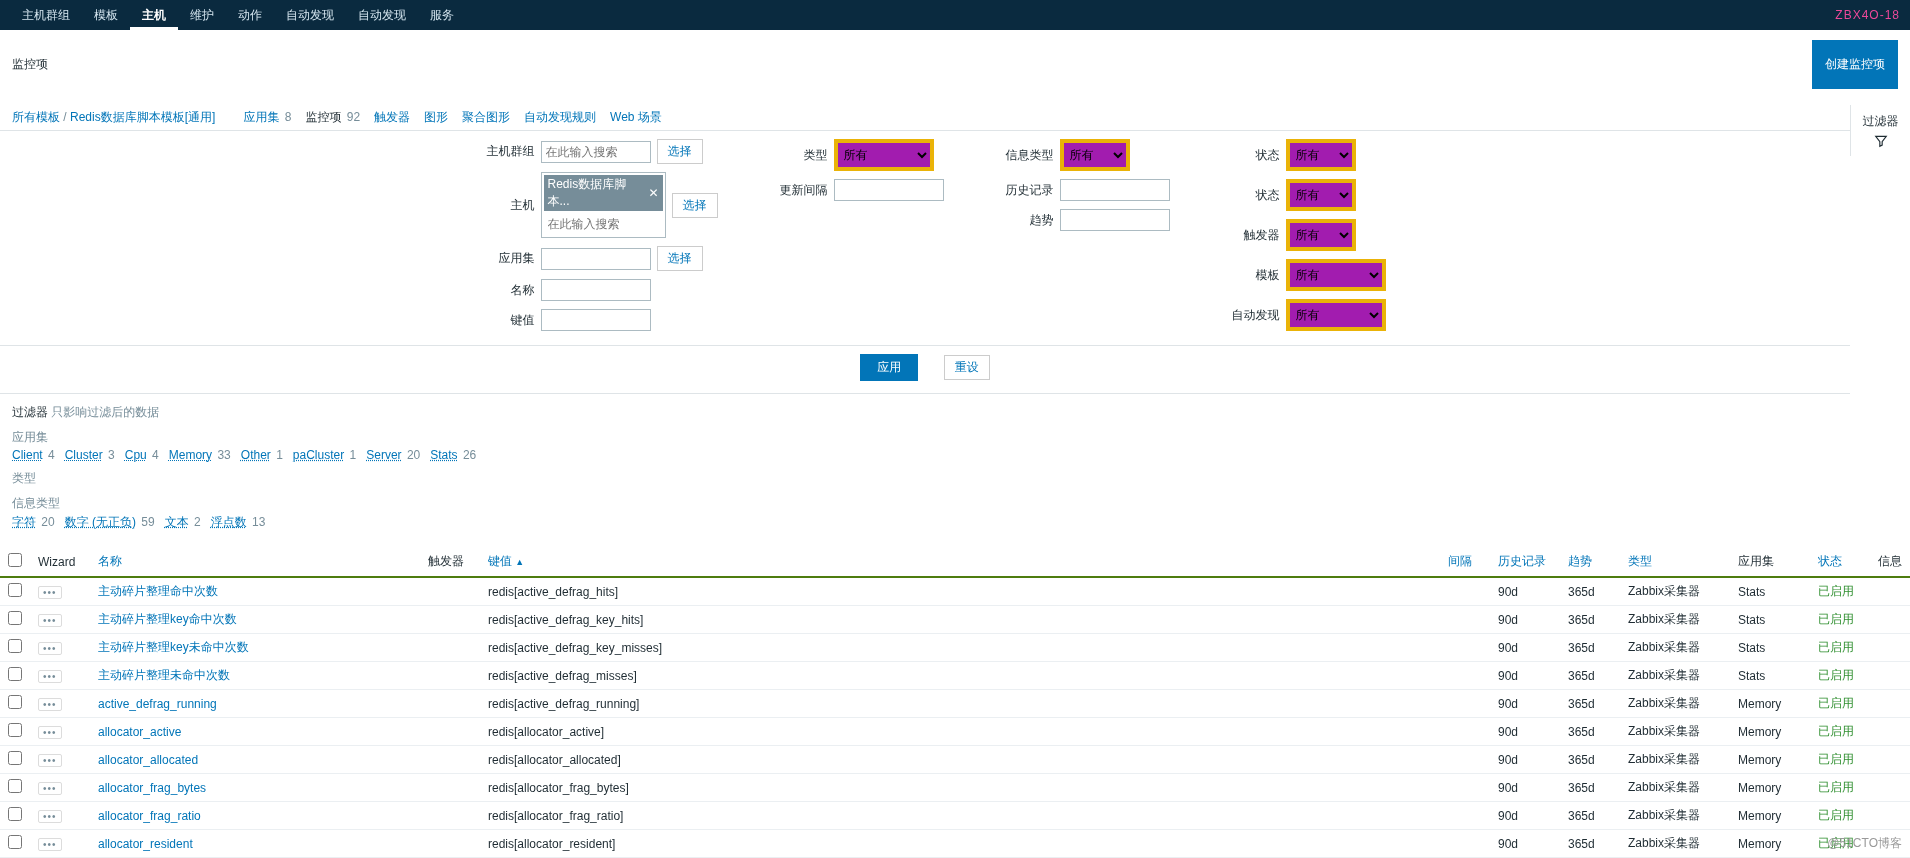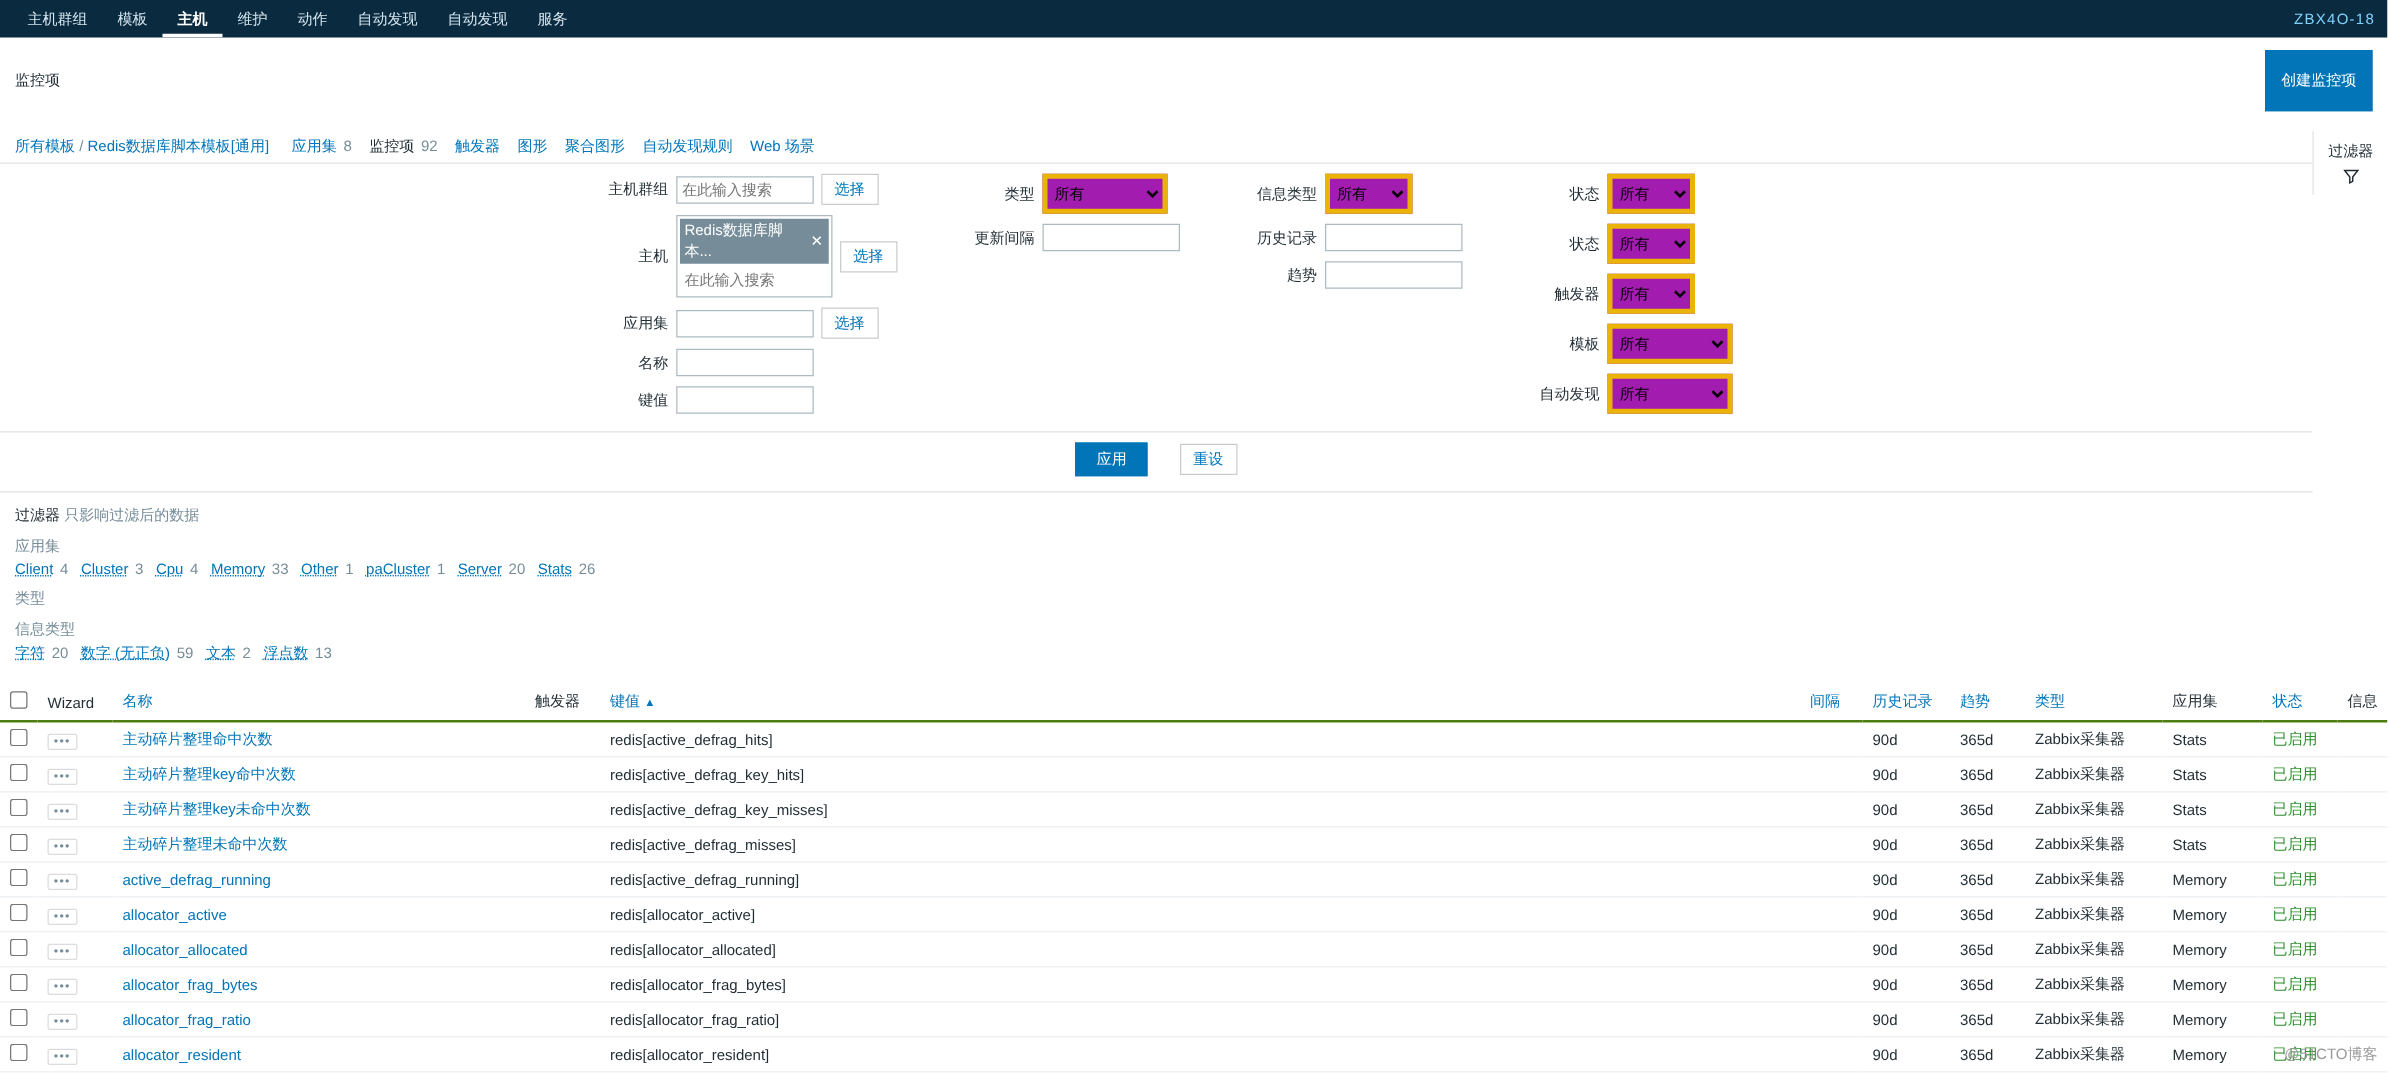--- a/index.html
+++ b/index.html
@@ -2,26 +2,26 @@
 <html><head>
 <meta charset="utf-8">
 <style>
 *{margin:0;padding:0;box-sizing:border-box;font-family:Arial,"Microsoft YaHei",sans-serif;font-size:12px}
 body{background:#fff;color:#1f2c33}
 a{color:#0275b8;text-decoration:none;cursor:pointer}
 .top-nav{background:#0a2a3f;height:30px;display:flex;align-items:center;padding:0 10px;color:#fff}
 .top-nav .nav-item{padding:0 12px;height:30px;line-height:30px;cursor:pointer;color:#d4e5ef}
 .top-nav .nav-item.active{background:#0a2a3f;border-bottom:3px solid #fff;color:#fff;font-weight:bold}
 .top-nav .spacer{flex:1}
-.top-nav .brand{color:#7dd3fc;letter-spacing:1px}
+.top-nav .brand{color:#ec4899;letter-spacing:1px}
 .page-title{font-size:22px;padding:10px 12px 6px;color:#1f2c33;display:flex;align-items:center}
 .page-title .title{flex:1}
 .btn-primary{background:#0275b8;color:#fff;border:1px solid #0275b8;padding:15px 12px;cursor:pointer}
 .btn-default{background:#fff;color:#0275b8;border:1px solid #ccc;padding:3px 10px;cursor:pointer}
-.subnav{padding:4px 12px;border-bottom:1px solid #dfe4e7;display:flex;gap:4px;color:#768d99}
+.subnav{padding:4px 12px;border-bottom:1px solid #dfe4e7;display:flex;gap:14px;color:#768d99}
 .subnav .bc{color:#768d99}
 .subnav .bc a{color:#0275b8}
 .subnav .tab{color:#0275b8;cursor:pointer}
 .subnav .tab.active{color:#1f2c33}
 .subnav .cnt{color:#768d99;margin-left:2px}
 .filter-wrap{padding:10px 0 0;display:flex;align-items:flex-start}
 .filter-body{flex:1}
 .filter-toggle{width:60px;text-align:center;padding:8px 0;color:#1f2c33;cursor:pointer;border-left:1px solid #dfe4e7}
 .filter-toggle svg{display:block;margin:4px auto 0}
 .filter-form{display:flex;justify-content:center;gap:40px;padding:8px 0 14px;border-bottom:1px solid #dfe4e7}

